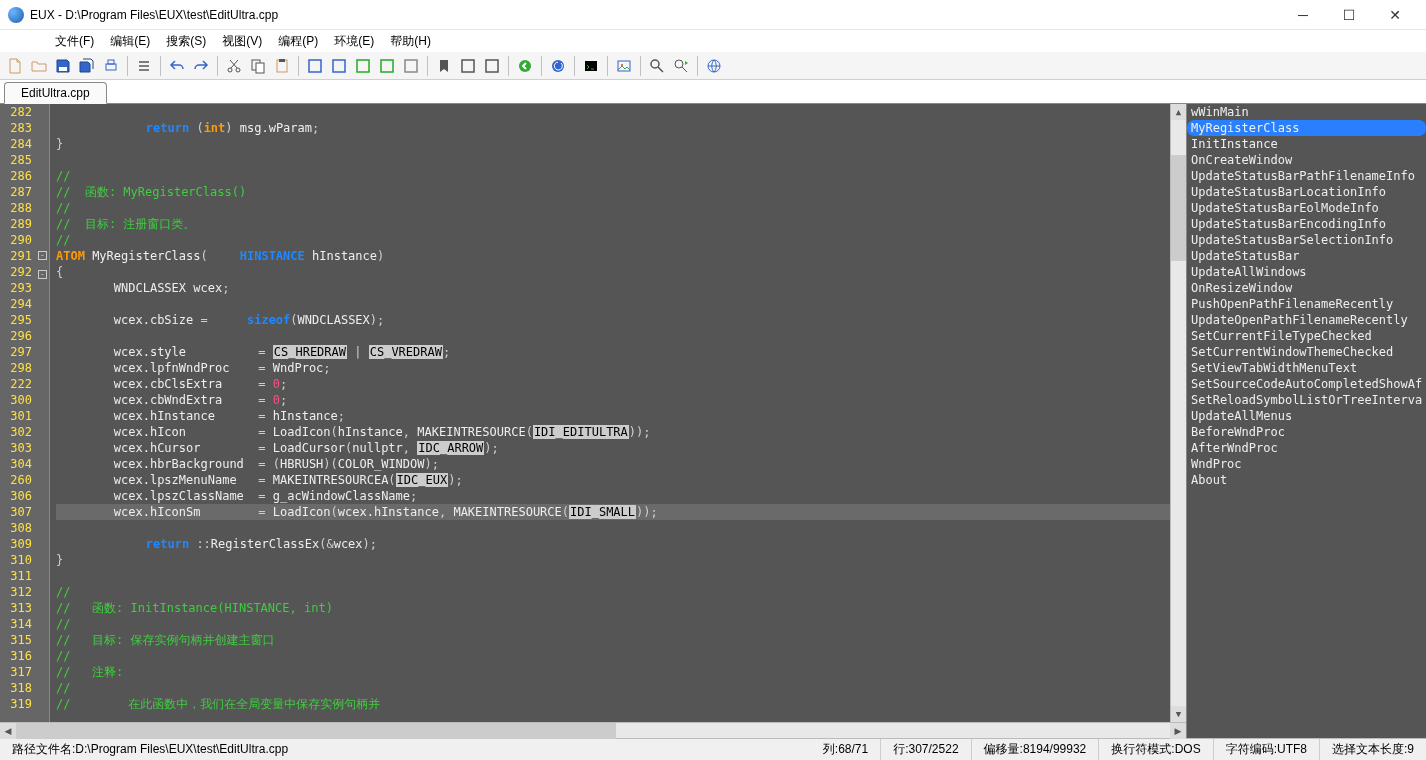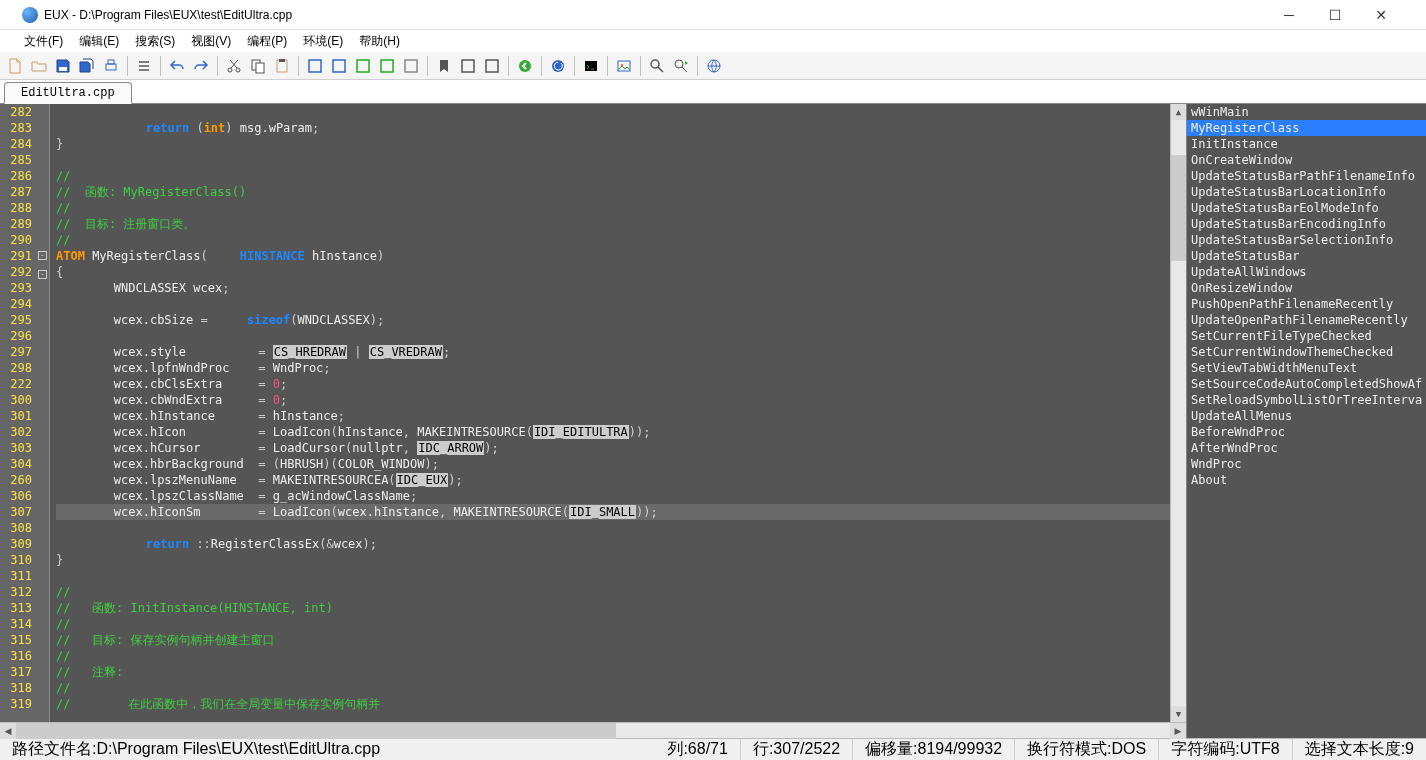--- a/index.html
+++ b/index.html
@@ -1,33 +1,33 @@
 <!DOCTYPE html>
 <html><head>
 <meta charset="utf-8">
 <style>
 * { margin: 0; padding: 0; box-sizing: border-box; }
 body { font-family: "Microsoft YaHei", "SimSun", sans-serif; font-size: 12px; background: #fff; overflow: hidden; width: 1426px; height: 760px; }
-.titlebar { height: 30px; display: flex; align-items: center; padding: 0 22px; background: #fff; border-bottom: 1px solid #e5e5e5; }
+.titlebar { height: 30px; display: flex; align-items: center; padding: 0 8px; background: #fff; border-bottom: 1px solid #e5e5e5; }
 .titlebar-icon { width: 16px; height: 16px; margin-right: 6px; border-radius: 50%; background: radial-gradient(circle at 30% 30%, #6bb5ff, #1e5fa8); }
 .titlebar-title { flex: 1; font-size: 12px; color: #000; }
 .titlebar-btns { display: flex; gap: 0; }
 .titlebar-btn { width: 46px; height: 30px; display: flex; align-items: center; justify-content: center; font-size: 14px; color: #333; }
 
-.menubar { height: 22px; display: flex; align-items: center; padding: 0 16px; background: #fff; font-size: 12px; }
+.menubar { height: 22px; display: flex; align-items: center; padding: 0 8px; background: #fff; font-size: 12px; margin-left: 39px; }
 .menu-item { padding: 2px 8px; cursor: default; }
 
 .toolbar { height: 28px; display: flex; align-items: center; padding: 2px 4px; background: #f5f5f5; border-bottom: 1px solid #d0d0d0; gap: 2px; }
 .tb-btn { width: 22px; height: 22px; display: flex; align-items: center; justify-content: center; border: 1px solid transparent; }
 .tb-sep { width: 1px; height: 20px; background: #c0c0c0; margin: 0 3px; }
 .tb-btn svg { width: 16px; height: 16px; }
 
 .tabbar { height: 24px; display: flex; align-items: flex-end; background: #fff; padding-left: 4px; position: relative; }
 .tabbar::after { content: ""; position: absolute; bottom: 0; left: 0; right: 0; height: 1px; background: #888; }
-.tab { height: 22px; padding: 3px 16px; background: #fafafa; border: 1px solid #888; border-bottom: 1px solid #fafafa; border-radius: 4px 4px 0 0; font-family: Liberation Mono, monospace; font-size: 12px; position: relative; z-index: 1; }
+.tab { height: 22px; padding: 3px 16px; background: #fafafa; border: 1px solid #888; border-bottom: 1px solid #fafafa; border-radius: 4px 4px 0 0; font-family: Liberation Sans, sans-serif; font-size: 12px; position: relative; z-index: 1; }
 
 .workspace { display: flex; height: 634px; }
 .editor-panel { flex: 1; display: flex; flex-direction: column; background: #555; position: relative; }
 .code-area { flex: 1; display: flex; overflow: hidden; font-family: "NSimSun", "Consolas", monospace; font-size: 12px; line-height: 16px; }
 .gutter { background: #666; color: #fde047; text-align: right; padding-right: 4px; width: 36px; user-select: none; }
 .gutter-line { height: 16px; }
 .foldcol { width: 14px; background: #666; border-right: 1px solid #888; }
 .fold-box { width: 9px; height: 9px; border: 1px solid #ccc; margin: 3px auto; font-size: 8px; line-height: 7px; text-align: center; color: #ccc; }
 .code { flex: 1; background: #555; color: #eee; padding-left: 6px; white-space: pre; overflow: hidden; }
 .code-line { height: 16px; }
@@ -43,24 +43,24 @@
 .hscroll-btn { width: 16px; height: 16px; background: #ddd; display: flex; align-items: center; justify-content: center; font-size: 9px; color: #555; }
 .hscroll-track { flex: 1; height: 16px; position: relative; }
 .hscroll-thumb { position: absolute; left: 0; width: 52%; height: 100%; background: #ccc; }
 
 .vscroll { width: 16px; background: #e8e8e8; display: flex; flex-direction: column; border-left: 1px solid #bbb; }
 .vscroll-btn { height: 16px; background: #ddd; display: flex; align-items: center; justify-content: center; font-size: 9px; color: #555; }
 .vscroll-track { flex: 1; position: relative; }
 .vscroll-thumb { position: absolute; left: 0; right: 0; top: 6%; height: 18%; background: #ccc; }
 
 .symbol-panel { width: 240px; background: #555; border-left: 1px solid #888; font-family: "NSimSun", monospace; font-size: 12px; line-height: 16px; color: #eee; overflow: hidden; }
-.sym-item { padding: 0 4px; height: 16px; white-space: nowrap; }
+.sym-item { padding: 0 4px; height: 16px; white-space: nowrap; border-radius: 7px; }
 .sym-item.selected { background: #2a7fff; }
 
-.statusbar { height: 22px; display: flex; align-items: center; background: #f0f0f0; border-top: 1px solid #bbb; font-size: 16px; }
+.statusbar { height: 22px; display: flex; align-items: center; background: #f0f0f0; border-top: 1px solid #bbb; font-size: 12px; }
 .status-cell { padding: 0 12px; border-right: 1px solid #ccc; height: 100%; display: flex; align-items: center; }
 .status-cell:first-child { flex: 1; border-right: none; }
 </style>
 </head>
 <body>
 
 <div class="titlebar">
   <div class="titlebar-icon"></div>
   <div class="titlebar-title">EUX - D:\Program Files\EUX\test\EditUltra.cpp</div>
   <div class="titlebar-btns">

